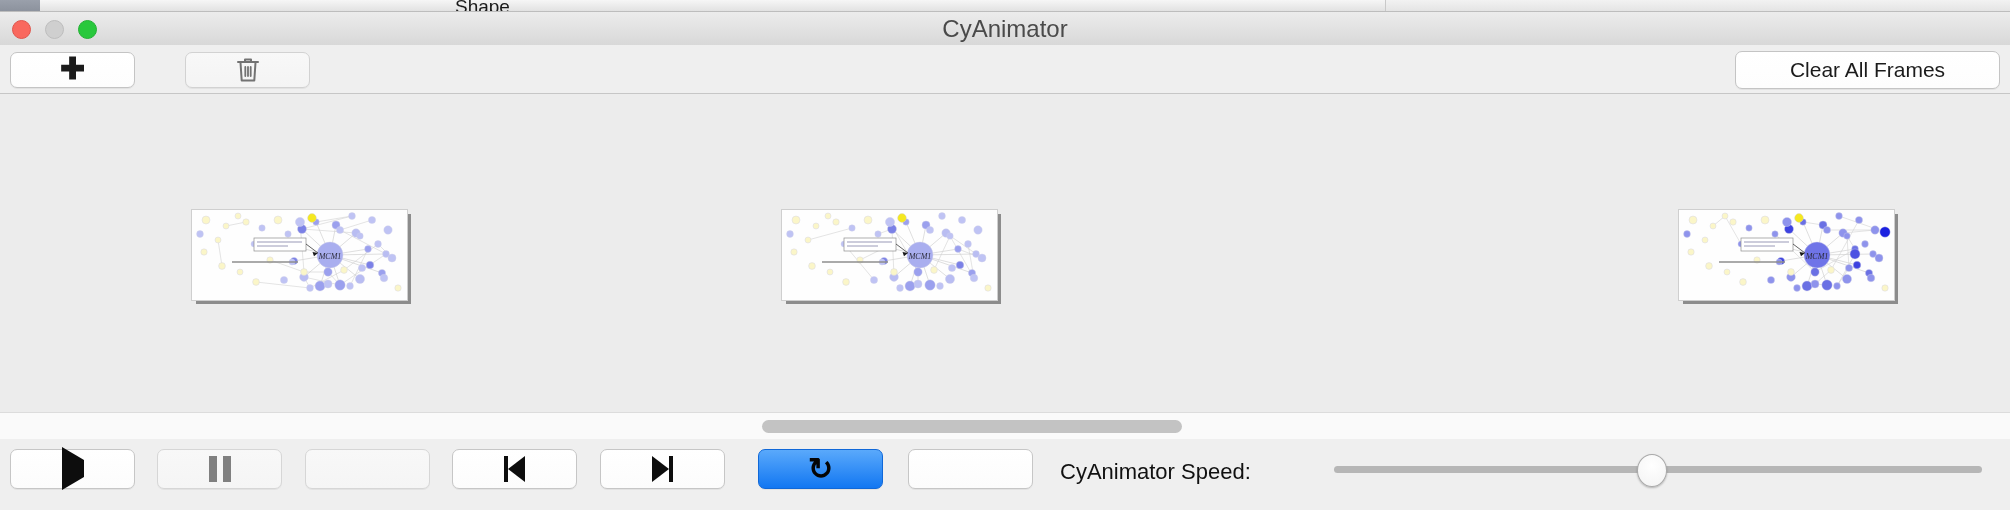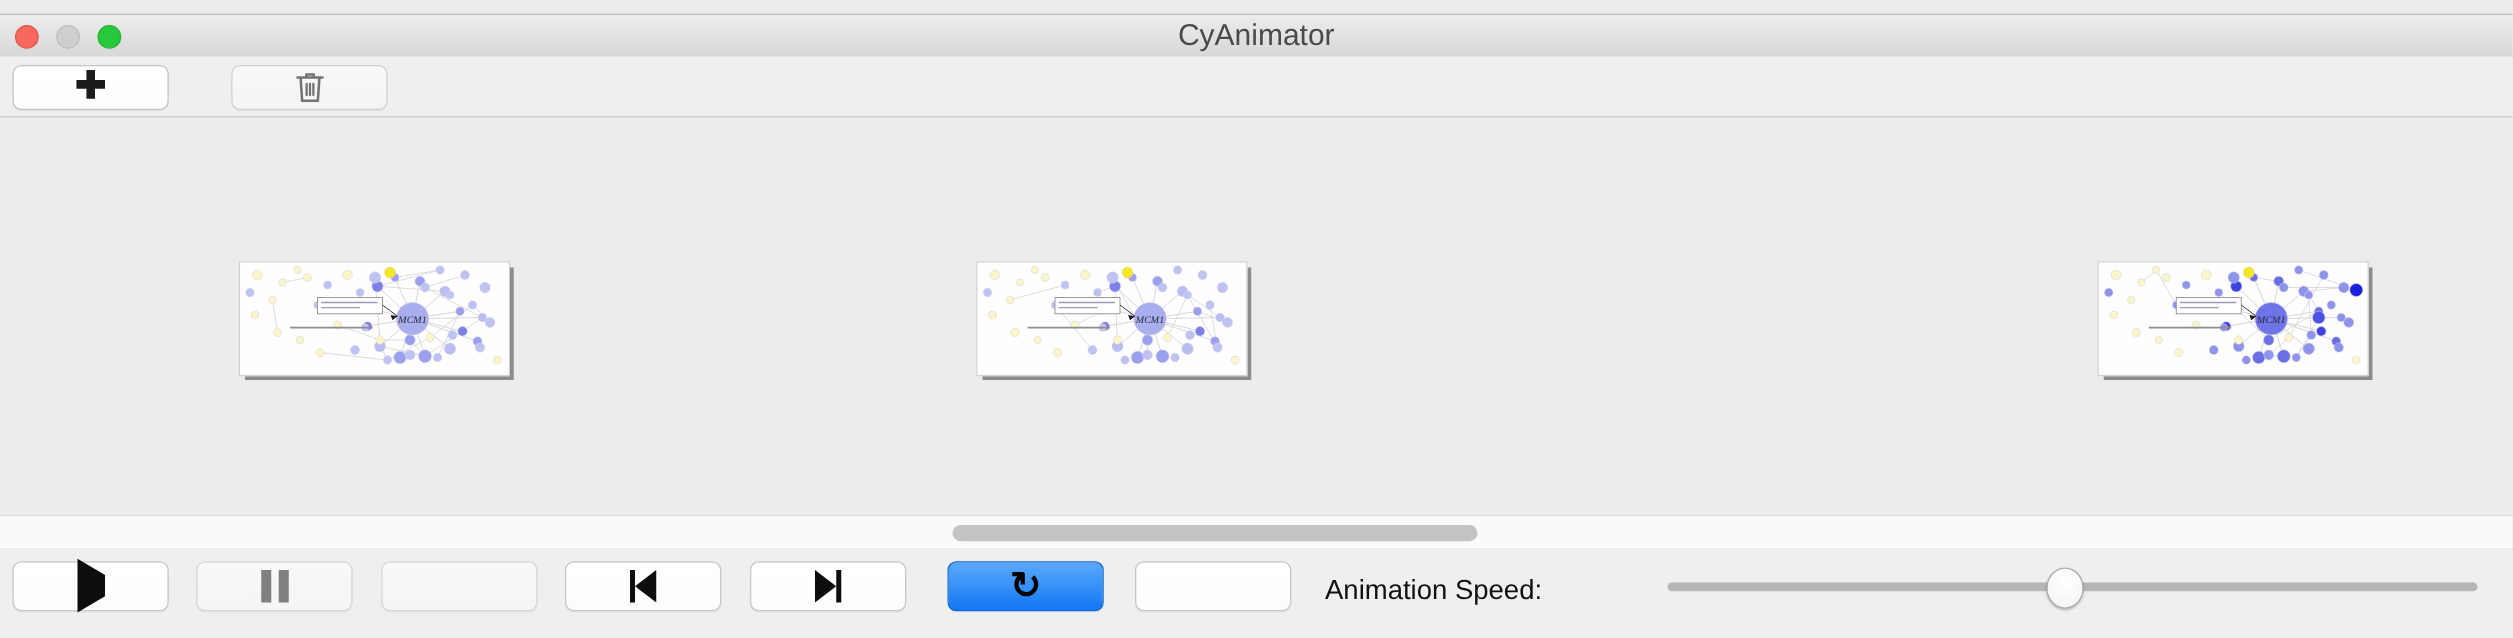--- a/index.html
+++ b/index.html
@@ -95,20 +95,35 @@
   .slider .knob{position:absolute;top:5px;width:28px;height:31px;border-radius:50%;
     background:radial-gradient(circle at 50% 35%,#ffffff,#f3f3f3);
     border:1px solid #a9a9a9;box-shadow:0 1px 2px rgba(0,0,0,0.25);
     transform:translateX(-50%);}
 </style>
 </head>
 <body>
 
 <div class="app">
 
+  <div class="bg-strip">
+    <div class="seg dark" style="left:0;width:40px;"></div>
+    <div class="seg" style="left:40px;width:60px;"></div>
+    <div class="seg" style="left:100px;width:120px;"></div>
+    <div class="seg" style="left:220px;width:105px;"></div>
+    <div class="seg" style="left:325px;width:110px;"></div>
+    <div class="seg" style="left:435px;width:100px;"></div>
+    <div class="seg" style="left:535px;width:120px;"></div>
+    <div class="seg" style="left:655px;width:130px;"></div>
+    <div class="seg" style="left:785px;width:130px;"></div>
+    <div class="seg" style="left:915px;width:150px;"></div>
+    <div class="seg" style="left:1065px;width:160px;"></div>
+    <div class="seg" style="left:1225px;width:160px;"></div>
+    <div class="bg-label">Shape</div>
+  </div>
   <div class="bg-rule"></div>
 
   <div class="titlebar">
     <div class="traffic">
       <span class="dot red"></span>
       <span class="dot yellow"></span>
       <span class="dot green"></span>
     </div>
     <div class="title">CyAnimator</div>
   </div>
@@ -117,20 +132,23 @@
     <div class="btn" id="add-frame-button">
       <span class="plus">✚</span>
     </div>
     <div class="btn flat" id="delete-frame-button">
       <svg width="24" height="28" viewBox="0 0 24 28">
         <path d="M2 6h20" stroke="#737373" stroke-width="2" fill="none" stroke-linecap="round"></path>
         <path d="M9 6V3.5h6V6" stroke="#737373" stroke-width="2" fill="none" stroke-linejoin="round"></path>
         <path d="M4.5 6.5l1.2 18h12.6l1.2-18" stroke="#737373" stroke-width="2" fill="none" stroke-linejoin="round"></path>
         <path d="M9.3 11v9M12 11v9M14.7 11v9" stroke="#737373" stroke-width="1.8" fill="none" stroke-linecap="round"></path>
       </svg>
+    </div>
+    <div class="btn" id="clear-all-frames-button">
+      <span>Clear All Frames</span>
     </div>
   </div>
 
   <div class="timeline">
     <div id="frames-layer">
         <div class="frame" style="left: 191px; top: 115px;">
           <div class="shadow"></div>
           <div class="canvas"><svg width="215" height="90" viewBox="0 0 215 90">
               <rect width="215" height="90" fill="#fefefe"></rect>
               <line x1="138" y1="45" x2="110" y2="19" stroke="#c9c9c9" stroke-width="0.6"></line>
@@ -455,20 +473,20 @@
             </span>
           </span>
         </div>
         <div class="pbtn active" style="left: 758px; width: 125px;">
           <span><span class="ico-loop">↻</span></span>
         </div>
         <div class="pbtn" style="left: 908px; width: 125px;">
           <span><span class="ico-record"></span></span>
         </div>
       </div>
-    <div class="speed-label" id="speed-label" style="left: 1060px;">Animation Speed:</div>
+    <div class="speed-label" id="speed-label" style="left: 1060px;">CyAnimator Speed:</div>
     <div class="slider" id="speed-slider" style="left: 1334px; width: 648px;">
       <div class="track"></div>
       <div class="knob" id="speed-knob" style="left: 49%;"></div>
     </div>
   </div>
 
 </div>
 
 </body></html>

